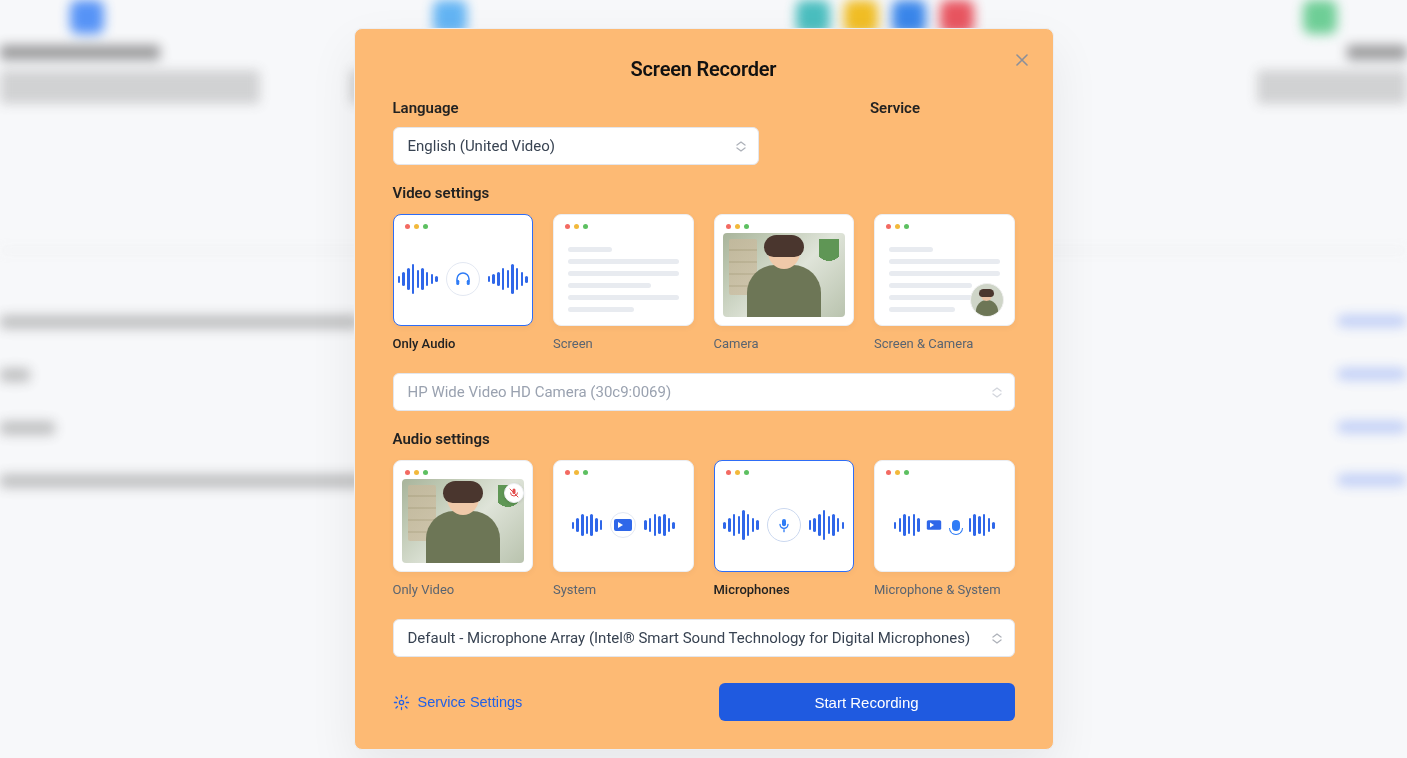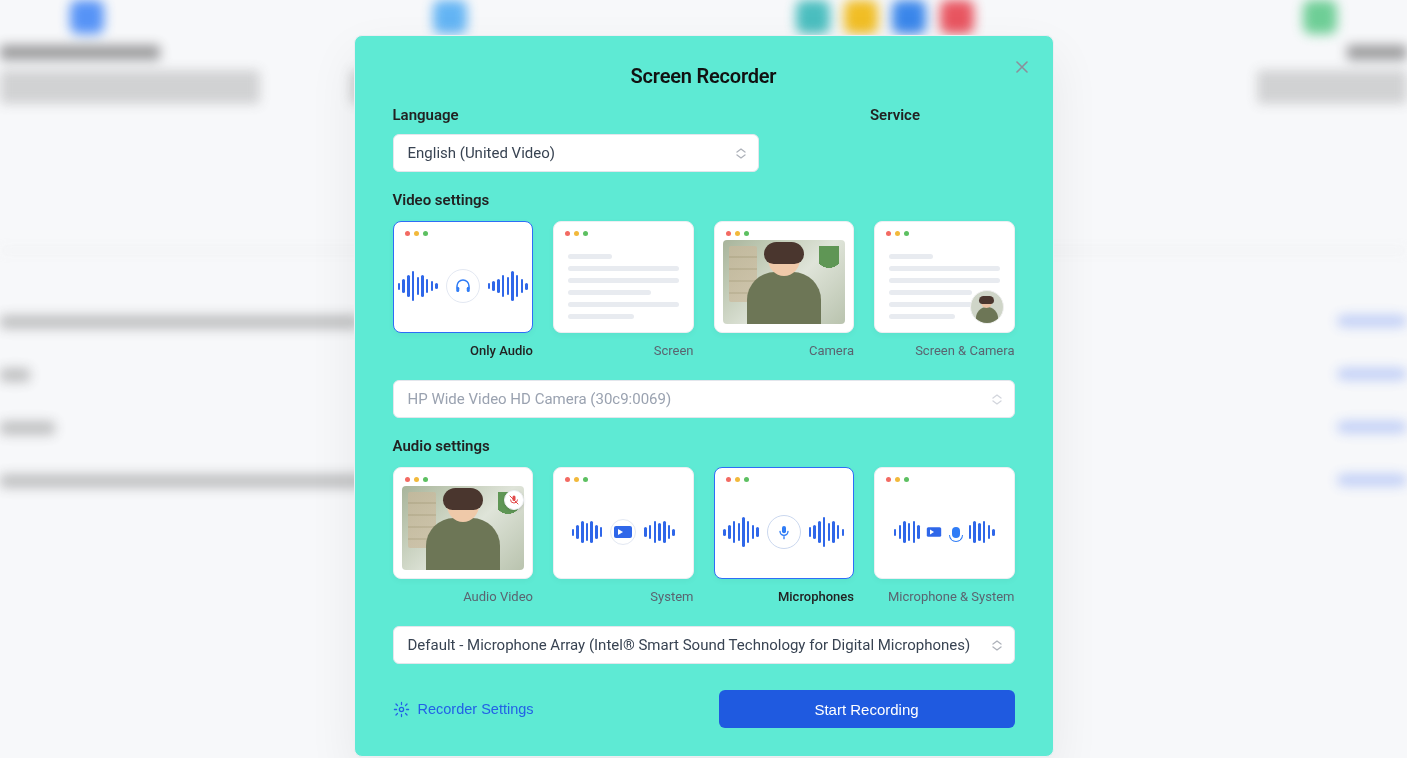--- a/index.html
+++ b/index.html
@@ -63,23 +63,23 @@
   .bg-pill{
     position:absolute; height:12px; background:#567cf0;
     border-radius:6px; opacity:.4;
   }
 
   
   .modal {
     position: absolute;
     width: 700px;
     left: 50%;
-    top: 35px;
+    top: 28px;
     transform: translateX(-50%);
-    background: #5eead4;
+    background: #fdba74;
     border: 1px solid #eceef2;
     border-radius: 8px;
     box-shadow: 0 20px 50px rgba(0,0,0,0.07);
     padding: 28px 38px 28px;
   }
   .modal-title {
     text-align: center;
     font-size: 20px;
     font-weight: 600;
     color: #111;
@@ -143,21 +143,21 @@
 
   .card-row {
     display:flex;
     gap: 20px;
     margin-top:12px;
   }
   .card-col{
     flex:1;
     display:flex;
     flex-direction:column;
-    align-items:flex-end;
+    align-items:flex-start;
   }
   .card {
     width: 100%;
     height: 112px;
     border: 1px solid #eceef2;
     border-radius: 8px;
     background:#fff;
     box-shadow: 0 2px 6px rgba(0,0,0,0.04);
     cursor:pointer;
     position:relative;
@@ -547,21 +547,21 @@
             </div>
         </div>
         <div class="mute-badge">
           <svg width="12" height="12" viewBox="0 0 24 24">
               <path d="M12 3a3 3 0 0 1 3 3v5a3 3 0 0 1-6 0V6a3 3 0 0 1 3-3z" fill="#e24a4a"></path>
               <path d="M5 11a7 7 0 0 0 14 0" stroke="#e24a4a" stroke-width="2" fill="none"></path>
               <path d="M4 4 L20 20" stroke="#e24a4a" stroke-width="2" stroke-linecap="round"></path>
             </svg>
         </div>
       </div>
-      <div class="caption">Audio Video</div>
+      <div class="caption">Only Video</div>
     </div>
 
     <div class="card-col">
       <div class="card">
         <div class="dots">
             <span class="dot r"></span>
             <span class="dot y"></span>
             <span class="dot g"></span>
           </div>
         <div class="card-body">
@@ -681,20 +681,20 @@
         </svg>
     </span>
   </div>
 
   <div class="bottom-row">
     <button class="adv-link">
       <svg width="17" height="17" viewBox="0 0 24 24" fill="none">
           <circle cx="12" cy="12" r="3" stroke="#2261e6" stroke-width="1.8"></circle>
           <path d="M12 2v3M12 19v3M4.2 4.2l2.1 2.1M17.7 17.7l2.1 2.1M2 12h3M19 12h3M4.2 19.8l2.1-2.1M17.7 6.3l2.1-2.1" stroke="#2261e6" stroke-width="1.8" stroke-linecap="round"></path>
         </svg>
-      <span>Recorder Settings</span>
+      <span>Service Settings</span>
     </button>
     <button class="start-btn">
       <span>Start Recording</span>
     </button>
   </div>
 
 </div>
 
 </body></html>

